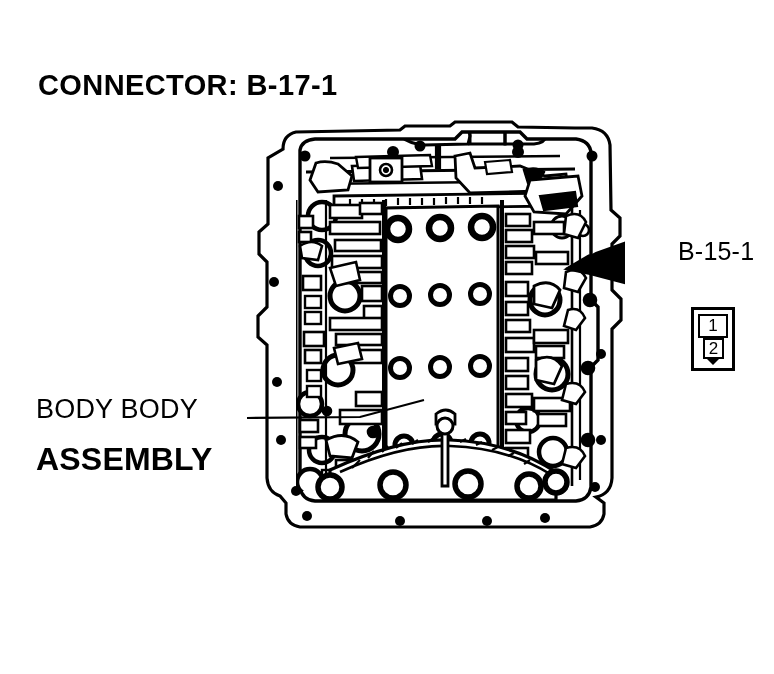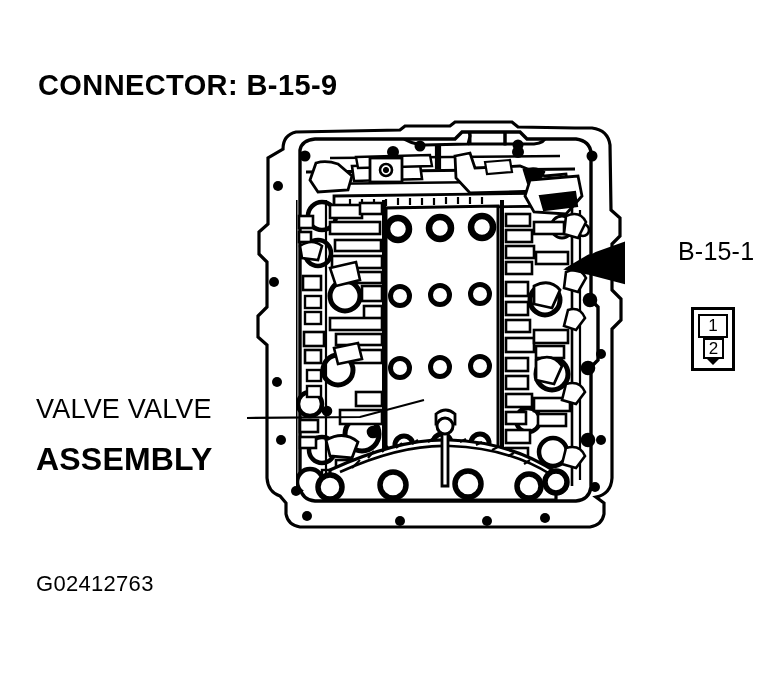--- a/index.html
+++ b/index.html
@@ -122,21 +122,21 @@
     position: absolute;
     left: 0;
     top: 0;
   }
 </style>
 </head>
 <body>
 
 <div id="page">
 
-  <div class="txt" id="title">CONNECTOR: B-15-9</div>
+  <div class="txt" id="title">CONNECTOR: B-17-1</div>
 
   <svg id="art" width="774" height="674" viewBox="0 0 774 674" xmlns="http://www.w3.org/2000/svg">
 
     <defs>
       <clipPath id="bodyClip">
         <path d="M300,163 L300,150 Q302,140 315,139 L455,139 L462,132 L520,132
                  L527,139 L576,139 Q590,141 591,153 L591,300 L598,307 L598,360
                  L591,367 L591,487 Q589,500 576,501 L315,501 Q302,500 300,487 Z"></path>
       </clipPath>
       <clipPath id="leftColClip">
@@ -396,24 +396,23 @@
       <path d="M566,269 L590,255" stroke="#000" stroke-width="2.6" fill="none"></path>
     </g>
 
     <g>
       <path d="M247,418 L360,417 L424,400" stroke="#000" stroke-width="2.2" fill="none"></path>
     </g>
   </svg>
 
   <div class="txt" id="callout-b15">B-15-1</div>
 
-  <div class="txt" id="valve-line1">VALVE VALVE</div>
+  <div class="txt" id="valve-line1">BODY BODY</div>
   <div class="txt" id="valve-line2">ASSEMBLY</div>
 
   <div id="pin-symbol">
     <div class="pin-box" id="pin-1">1</div>
     <div class="pin-box" id="pin-2">2</div>
     <div id="pin-tri"></div>
   </div>
 
-  <div class="txt" id="figure-id">G02412763</div>
 
 </div>
 
 </body></html>

